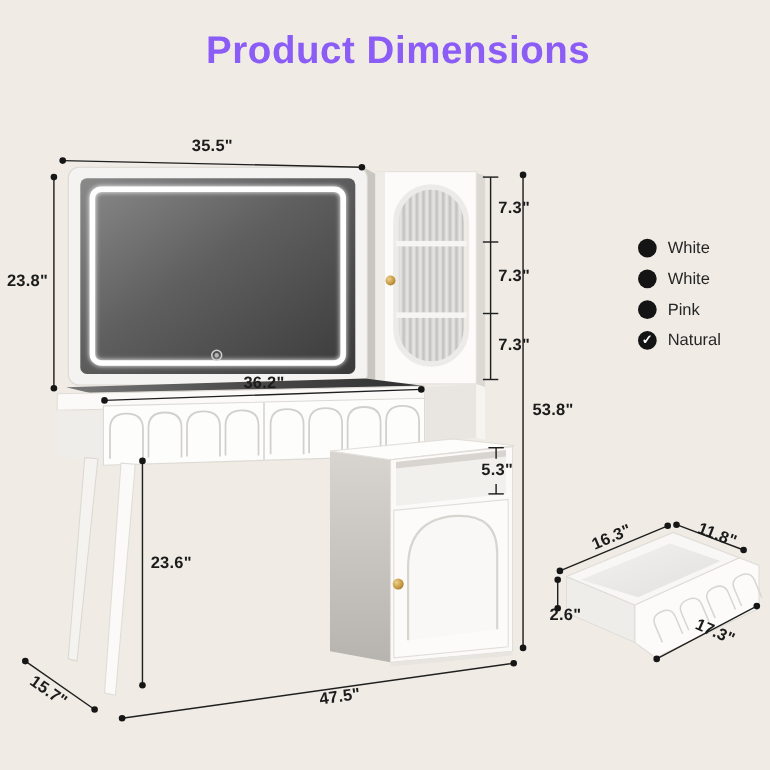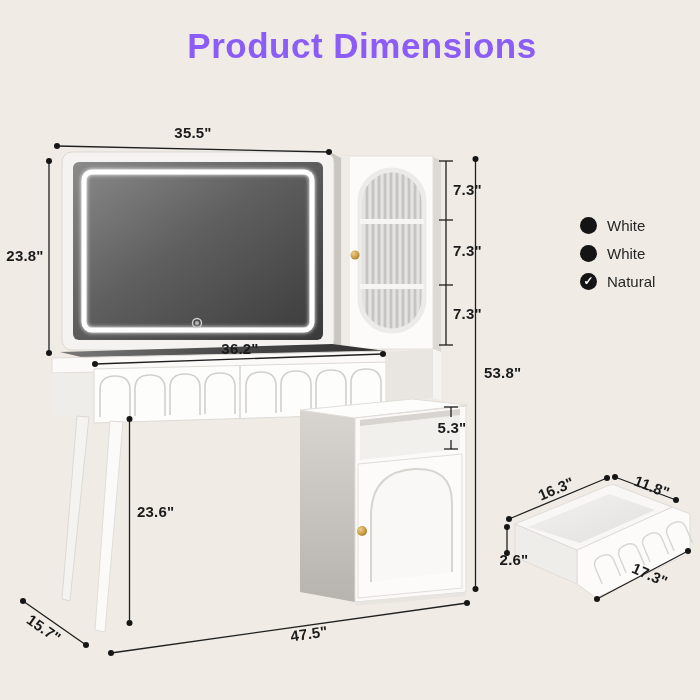--- a/index.html
+++ b/index.html
@@ -223,20 +223,24 @@
   <div class="colors">
     <div class="color-row">
       <span class="bullet"></span>
       <span class="color-label">White</span>
     </div>
     <div class="color-row">
       <span class="bullet"></span>
       <span class="color-label">White</span>
     </div>
     <div class="color-row">
+      <span class="bullet"></span>
+      <span class="color-label">Pink</span>
+    </div>
+    <div class="color-row">
       <span class="bullet">
           <span class="chk">✓</span>
         </span>
       <span class="color-label">Natural</span>
     </div>
   </div>
 
 </div>
 
 </body></html>

